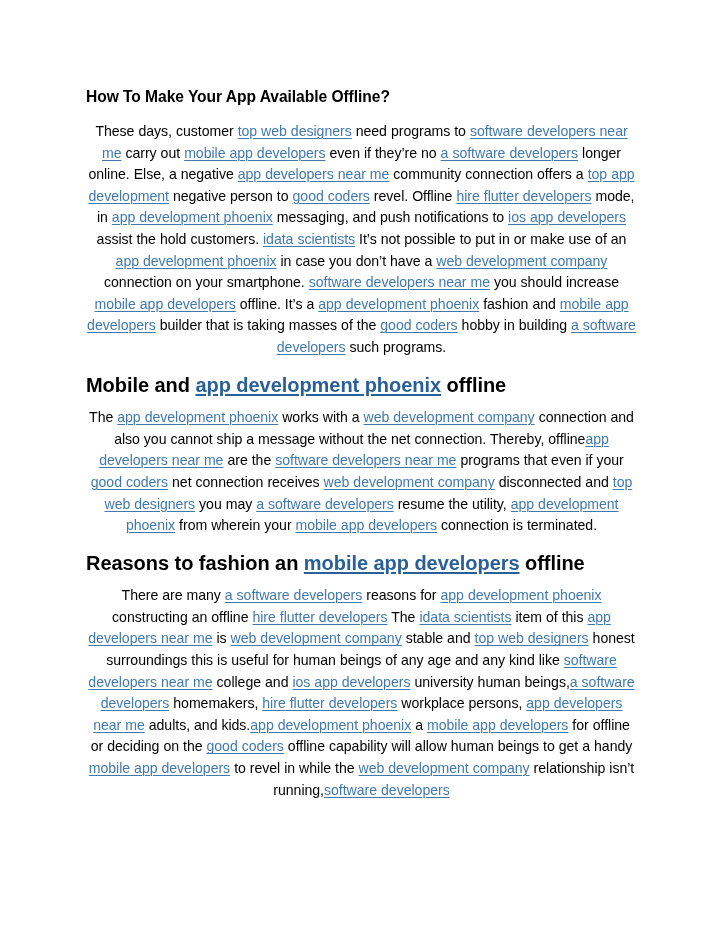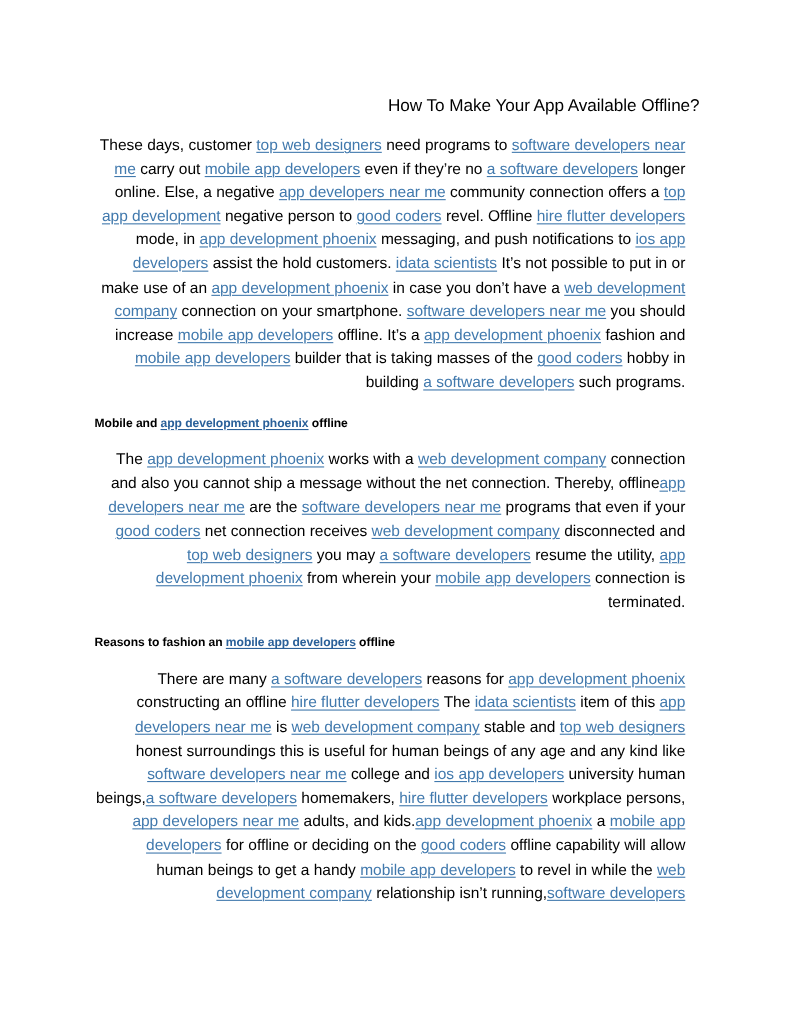--- a/index.html
+++ b/index.html
@@ -21,46 +21,46 @@
     background: #ffffff;
     box-sizing: border-box;
     padding: 0;
     overflow: hidden;
   }
   .doc-title {
     position: absolute;
     left: 86px;
     top: 86px;
     width: 550px;
-    text-align: right;
+    text-align: left;
     font-size: 15.6px;
-    font-weight: normal;
+    font-weight: bold;
     line-height: 21.5px;
     letter-spacing: -0.05px;
     color: #000000;
     margin: 0;
   }
   .content {
     position: absolute;
     left: 86px;
     top: 121px;
     width: 551px;
   }
   p.para {
-    margin: 0 14px 11px 0;
+    margin: 0 0 11px 0;
     font-size: 14.1px;
     line-height: 21.6px;
     color: #000000;
-    text-align: right;
+    text-align: center;
     letter-spacing: -0.03px;
     word-spacing: 0.1px;
   }
   h2.subhead {
     margin: 16px 0 11px 0;
-    font-size: 11px;
+    font-size: 20px;
     font-weight: bold;
     line-height: 21.6px;
     color: #000000;
     letter-spacing: -0.05px;
   }
   h2.subhead .lnk {
     color: #2a6099;
     font-weight: bold;
     text-decoration: underline;
     text-underline-offset: 1.5px;

